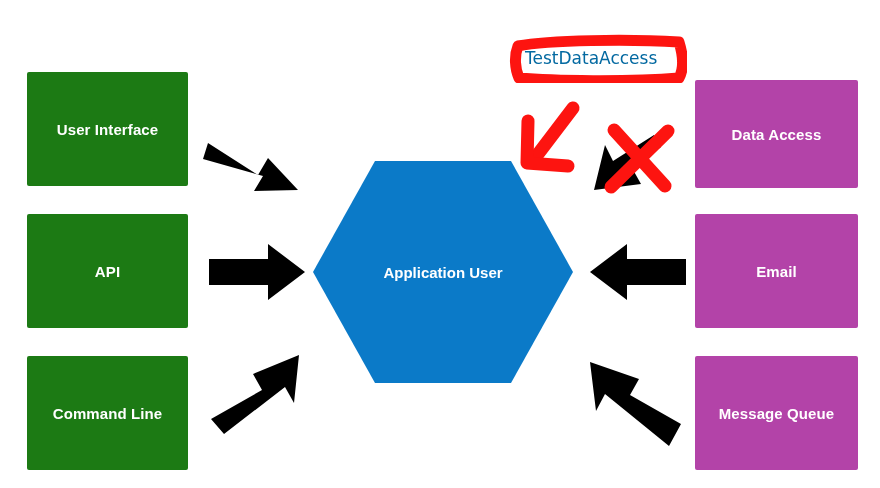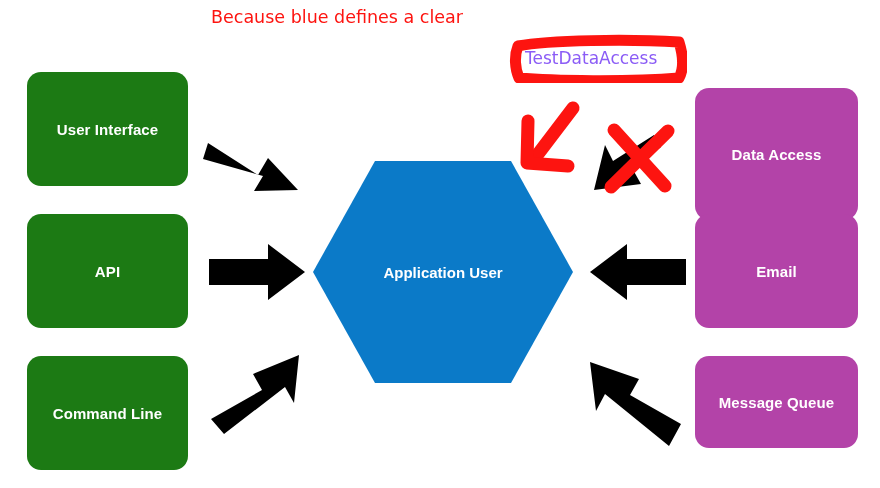--- a/index.html
+++ b/index.html
@@ -19,21 +19,21 @@
     height: 488px;
     background: #ffffff;
   }
 
   
   .node {
     position: absolute;
     display: flex;
     align-items: center;
     justify-content: center;
-    border-radius: 14px;
+    border-radius: 2px;
     color: #ffffff;
     font-size: 15px;
     font-weight: bold;
     letter-spacing: .1px;
     text-align: left;
     box-sizing: border-box;
   }
   .node.green  { background: #1c7a14; }
   .node.purple { background: #b343a8; }
 
@@ -92,21 +92,21 @@
   }
   #test-box .tb-label {
     position: absolute;
     left: 0; top: 0;
     width: 178px; height: 50px;
     display: flex;
     align-items: center;
     justify-content: flex-start;
     padding-left: 16px;
     box-sizing: border-box;
-    color: #8b5cf6;
+    color: #0369a1;
     font-size: 17px;
     font-family: "DejaVu Sans", sans-serif;
   }
 </style>
 </head>
 <body>
 
 <div id="canvas">
 
   <div class="node green" style="left:27px; top:72px; width:161px; height:114px;">
@@ -114,29 +114,29 @@
   </div>
 
   <div class="node green" style="left:27px; top:356px; width:161px; height:114px;">
     <span>Command Line</span>
   </div>
 
   <div class="node green" style="left:27px; top:214px; width:161px; height:114px;">
     <span>API</span>
   </div>
 
-  <div class="node purple" style="left:695px; top:88px; width:163px; height:132px;">
+  <div class="node purple" style="left:695px; top:80px; width:163px; height:108px;">
     <span>Data Access</span>
   </div>
 
   <div class="node purple" style="left:695px; top:214px; width:163px; height:114px;">
     <span>Email</span>
   </div>
 
-  <div class="node purple" style="left:695px; top:356px; width:163px; height:92px;">
+  <div class="node purple" style="left:695px; top:356px; width:163px; height:114px;">
     <span>Message Queue</span>
   </div>
 
   <div id="hex-wrap">
     <svg width="260" height="222" viewBox="0 0 260 222" xmlns="http://www.w3.org/2000/svg">
       <polygon points="62,0 198,0 260,111 198,222 62,222 0,111" fill="#0b7ac8"></polygon>
     </svg>
     <div class="hex-label">
       <span>Application User</span>
     </div>
@@ -173,21 +173,20 @@
       <path d="M528,121 L527,163 L568,166" stroke="#fd1410" stroke-width="13" stroke-linecap="round" stroke-linejoin="round" fill="none"></path>
     </g>
 
     <g>
       <path d="M614,130 L665,186" stroke="#fd1410" stroke-width="13" stroke-linecap="round" fill="none"></path>
       <path d="M668,131 L611,187" stroke="#fd1410" stroke-width="13" stroke-linecap="round" fill="none"></path>
     </g>
   </svg>
 
   <div id="annotation">
-    <span class="ln">Because blue defines a clear</span>
   </div>
 
   <div id="test-box">
     <svg width="178" height="50" viewBox="0 0 178 50" xmlns="http://www.w3.org/2000/svg">
       <path d="M9,13 C40,7 120,6 170,9 C174,22 175,36 170,45
                C120,49 44,48 10,45 C6,36 5,23 9,13 Z" fill="none" stroke="#fd1410" stroke-width="11" stroke-linecap="round" stroke-linejoin="round"></path>
     </svg>
     <div class="tb-label">
       <span>TestDataAccess</span>
     </div>

